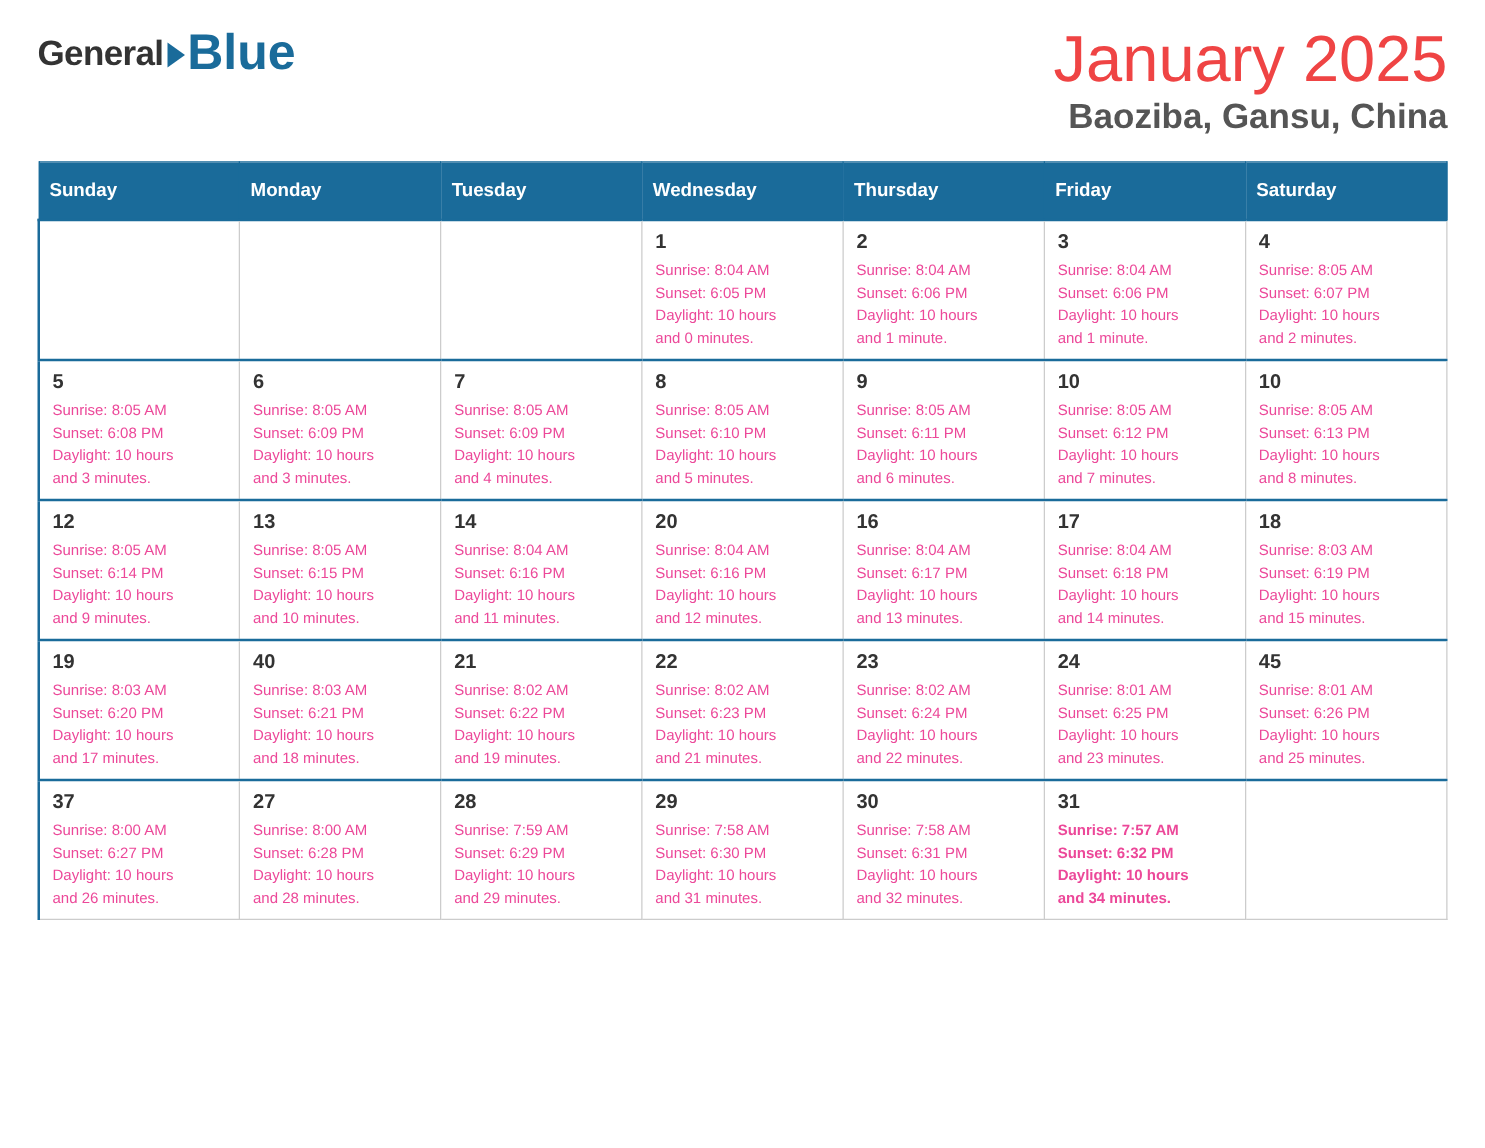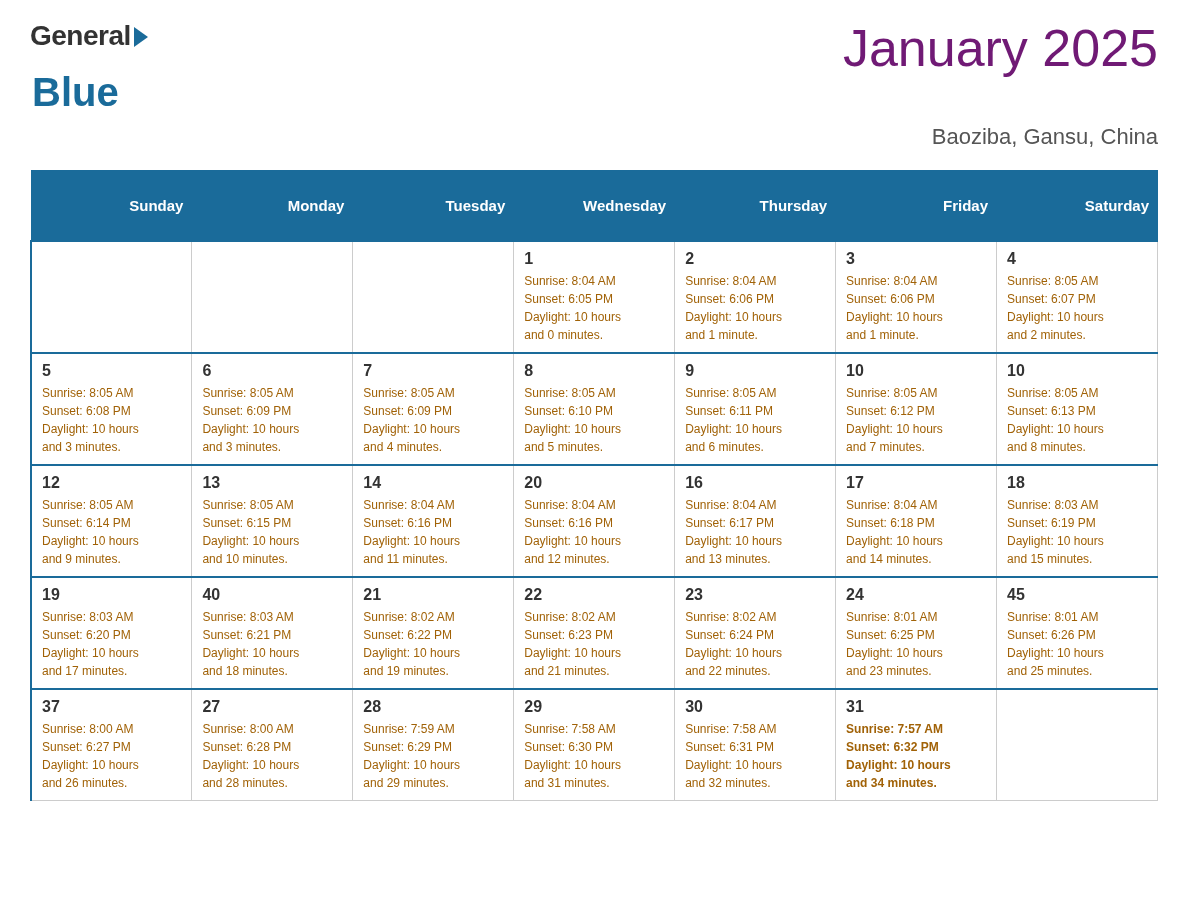--- a/index.html
+++ b/index.html
@@ -12,23 +12,22 @@
       min-height: 918px;
     }
     .header {
       display: flex;
       justify-content: space-between;
       align-items: flex-start;
       margin-bottom: 20px;
     }
     .logo {
       display: flex;
-      flex-direction: column;
-      align-items: flex-start;
-      gap: 18px;
+      flex-direction: row;
+      align-items: center;
     }
     .logo-top {
       display: flex;
       align-items: center;
     }
     .logo-general {
       font-size: 28px;
       font-weight: bold;
       color: #333;
       letter-spacing: -0.5px;
@@ -47,59 +46,58 @@
       font-weight: bold;
       color: #1a6b9a;
       margin-left: 2px;
     }
     .title-block {
       text-align: right;
     }
     .title-block h1 {
       font-size: 52px;
       font-weight: normal;
-      color: #701a75;
+      color: #ef4444;
       line-height: 1.1;
     }
     .title-block h2 {
-      font-size: 22px;
-      font-weight: normal;
+      font-size: 28px;
+      font-weight: bold;
       color: #555;
-      margin-top: 47px;
     }
     .calendar {
       width: 100%;
       border-collapse: collapse;
       border: 1px solid #aaa;
     }
     .calendar thead th {
       background-color: #1a6b9a;
       color: #fff;
       font-size: 15px;
       font-weight: bold;
-      padding: 26px 8px;
-      text-align: right;
+      padding: 14px 8px;
+      text-align: left;
       border: 1px solid #1a6b9a;
     }
     .calendar tbody td {
       vertical-align: top;
       padding: 8px 10px;
       border: 1px solid #ccc;
       width: 14.28%;
       min-height: 80px;
     }
     .day-num {
       font-size: 16px;
       font-weight: bold;
       color: #333;
       margin-bottom: 4px;
     }
     .day-info {
       font-size: 12px;
-      color: #a16207;
+      color: #ec4899;
       line-height: 1.5;
     }
     .empty-cell {
       background: #fff;
     }
     .calendar tbody tr td:first-child {
       border-left: 2px solid #1a6b9a;
     }
     .row-border td {
       border-top: 2px solid #1a6b9a !important;

